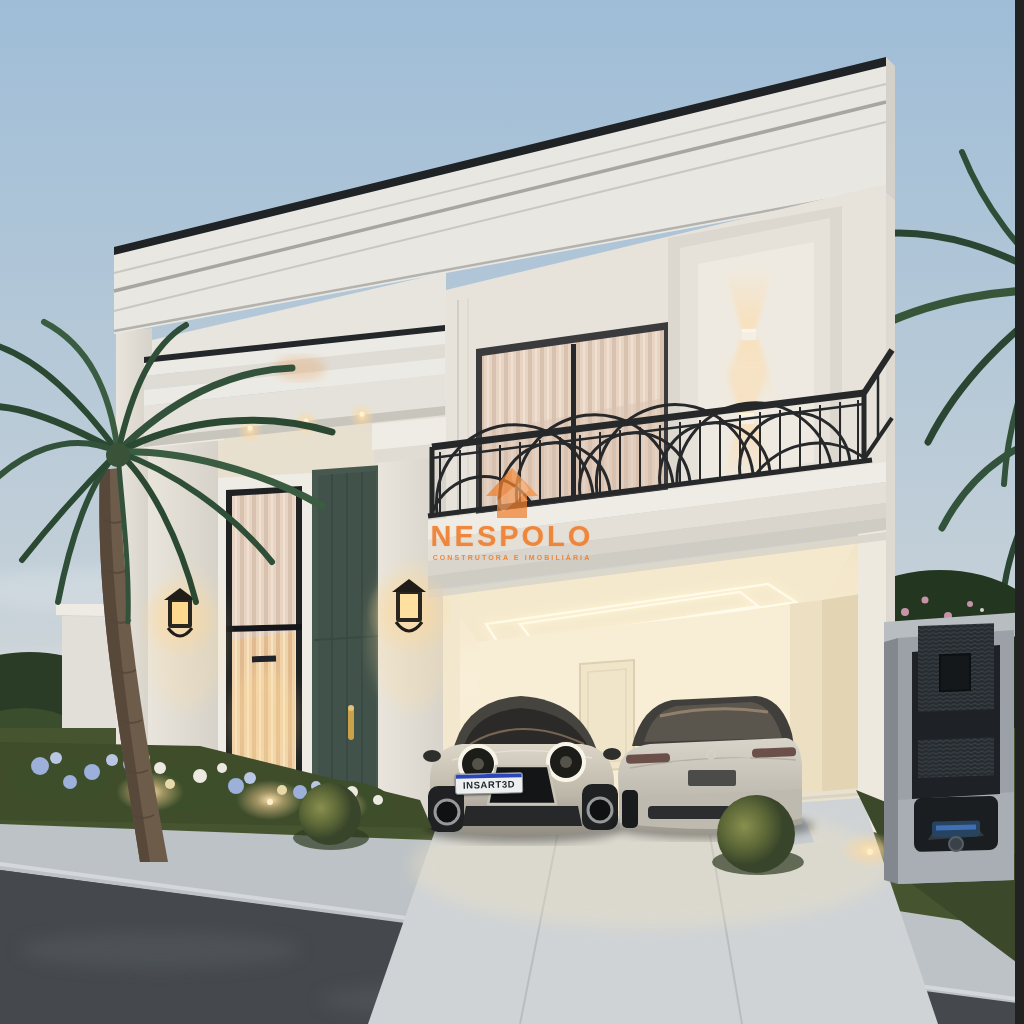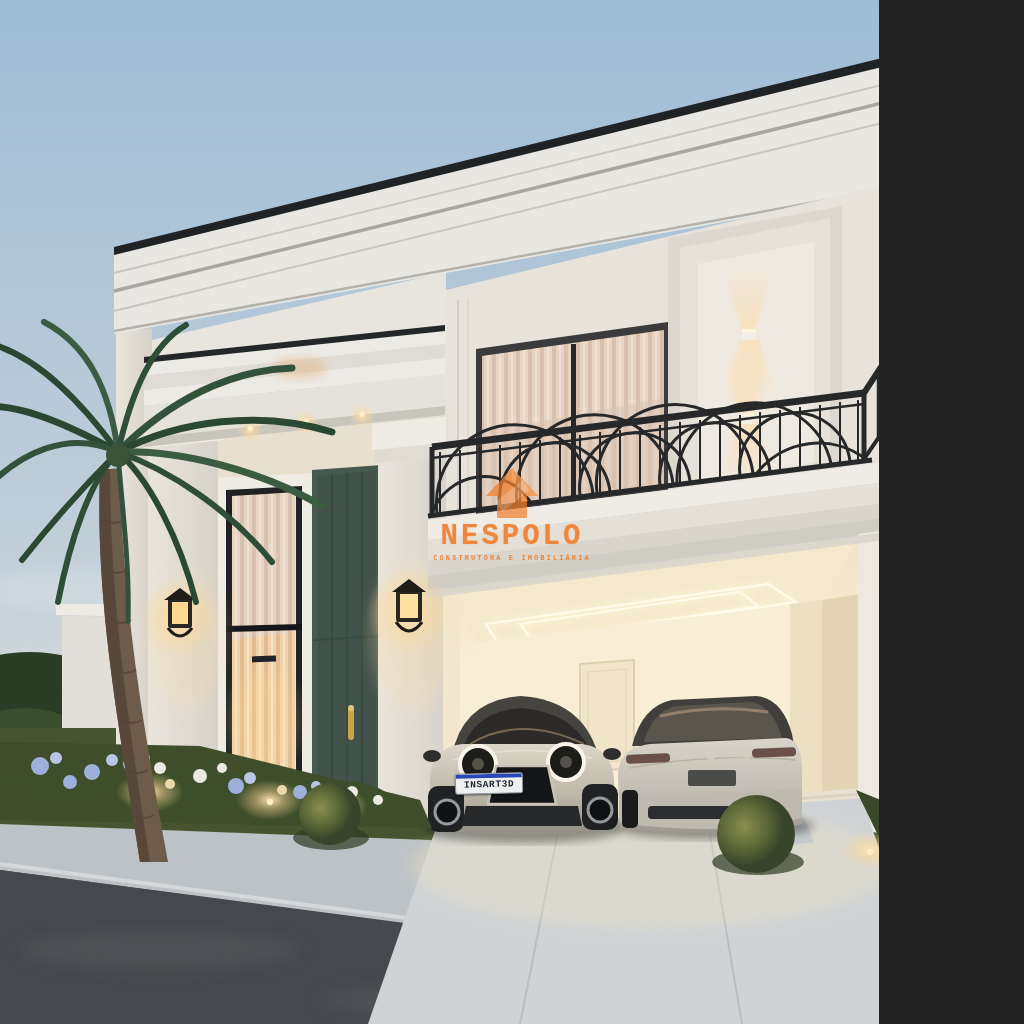--- a/index.html
+++ b/index.html
@@ -1,18 +1,18 @@
 <!DOCTYPE html>
 <html style="--accent: #EF7F2F;"><head>
 <meta charset="utf-8">
 <title>NESPOLO</title>
 <style>
   html,body{margin:0;padding:0;background:#222;}
-  .stage{position:relative;width:879px;height:1024px;overflow:hidden;
-         font-family:Liberation Mono, monospace;background:#b6c8d6;}
+  .stage{position:relative;width:1015px;height:1024px;overflow:hidden;
+         font-family:Liberation Sans, sans-serif;background:#b6c8d6;}
   .stage svg.scene{position:absolute;inset:0;display:block;}
   .watermark{position:absolute;left:424px;top:460px;width:176px;text-align:center;
              color:var(--accent,#EF7F2F);opacity:.92;pointer-events:none;}
   .watermark .logo{display:block;margin:0 auto 2px auto;opacity:.88;}
   .wm-brand{font-size:29px;font-weight:bold;letter-spacing:3px;line-height:1;
             text-shadow:0 0 2px rgba(240,127,47,.35);}
   .wm-tagline{font-size:7px;font-weight:bold;letter-spacing:2.1px;margin-top:3px;}
   .plate{position:absolute;left:455px;top:773px;width:66px;height:19px;
          background:#edf0ef;border-radius:2.5px;border:1px solid #8d949c;
          transform:rotate(-1.5deg);overflow:hidden;box-shadow:0 1px 2px rgba(0,0,0,.5);}

